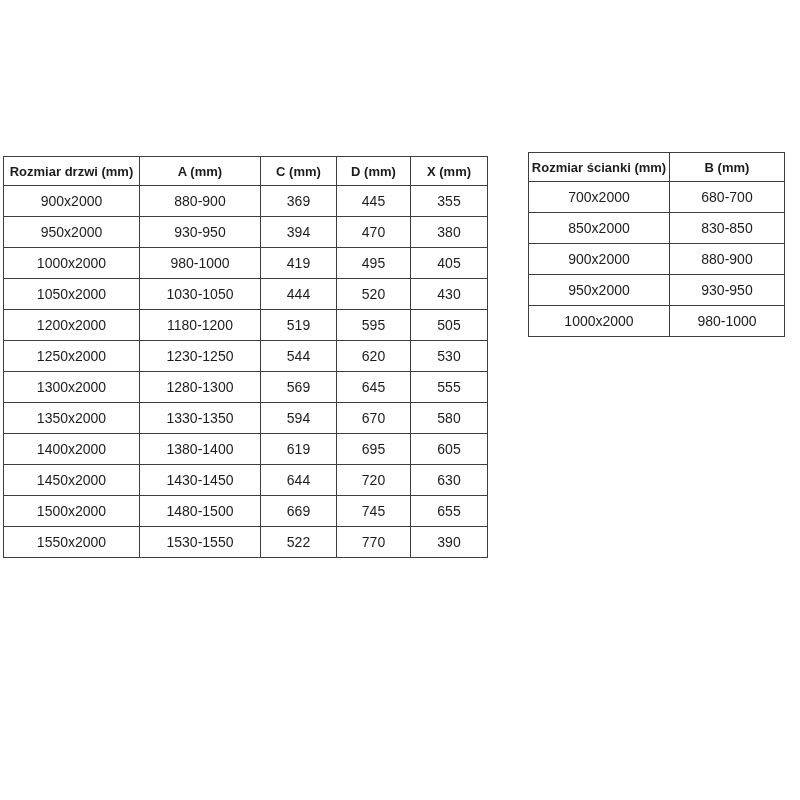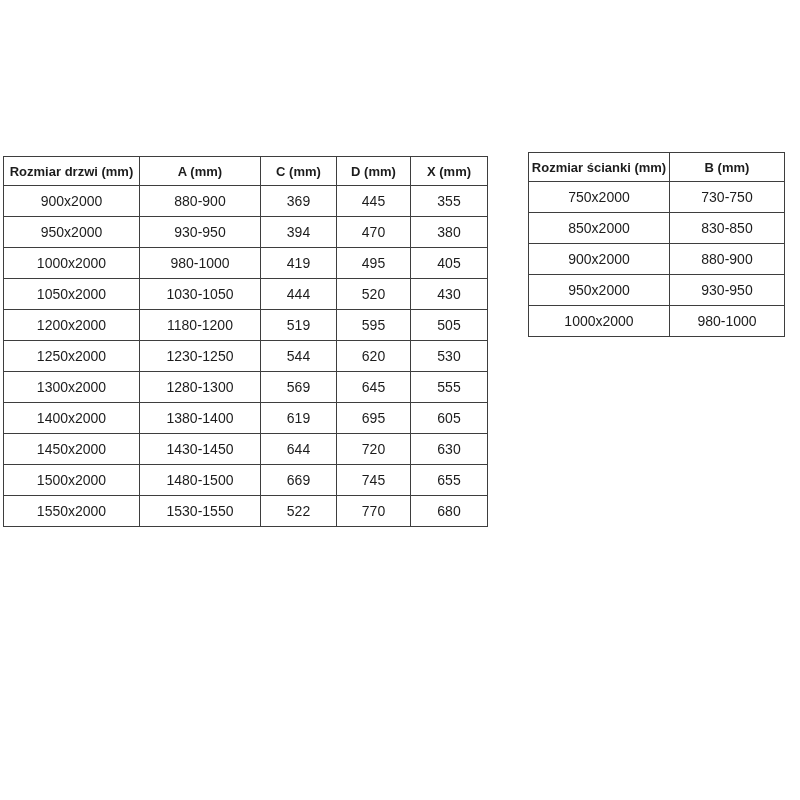--- a/index.html
+++ b/index.html
@@ -112,20 +112,27 @@
           <td>530</td>
         </tr>
         <tr>
           <td>1300x2000</td>
           <td>1280-1300</td>
           <td>569</td>
           <td>645</td>
           <td>555</td>
         </tr>
         <tr>
+          <td>1350x2000</td>
+          <td>1330-1350</td>
+          <td>594</td>
+          <td>670</td>
+          <td>580</td>
+        </tr>
+        <tr>
           <td>1400x2000</td>
           <td>1380-1400</td>
           <td>619</td>
           <td>695</td>
           <td>605</td>
         </tr>
         <tr>
           <td>1450x2000</td>
           <td>1430-1450</td>
           <td>644</td>
@@ -137,40 +144,40 @@
           <td>1480-1500</td>
           <td>669</td>
           <td>745</td>
           <td>655</td>
         </tr>
         <tr>
           <td>1550x2000</td>
           <td>1530-1550</td>
           <td>522</td>
           <td>770</td>
-          <td>680</td>
+          <td>390</td>
         </tr>
       </tbody>
   </table>
 
   <table class="dim-table" id="wall-table">
     <colgroup>
       <col style="width:141px">
       <col style="width:115px">
     </colgroup>
     <thead>
       <tr>
         <th>Rozmiar ścianki (mm)</th>
         <th>B (mm)</th>
       </tr>
     </thead>
     <tbody>
         <tr>
-          <td>750x2000</td>
-          <td>730-750</td>
+          <td>700x2000</td>
+          <td>680-700</td>
         </tr>
         <tr>
           <td>850x2000</td>
           <td>830-850</td>
         </tr>
         <tr>
           <td>900x2000</td>
           <td>880-900</td>
         </tr>
         <tr>

